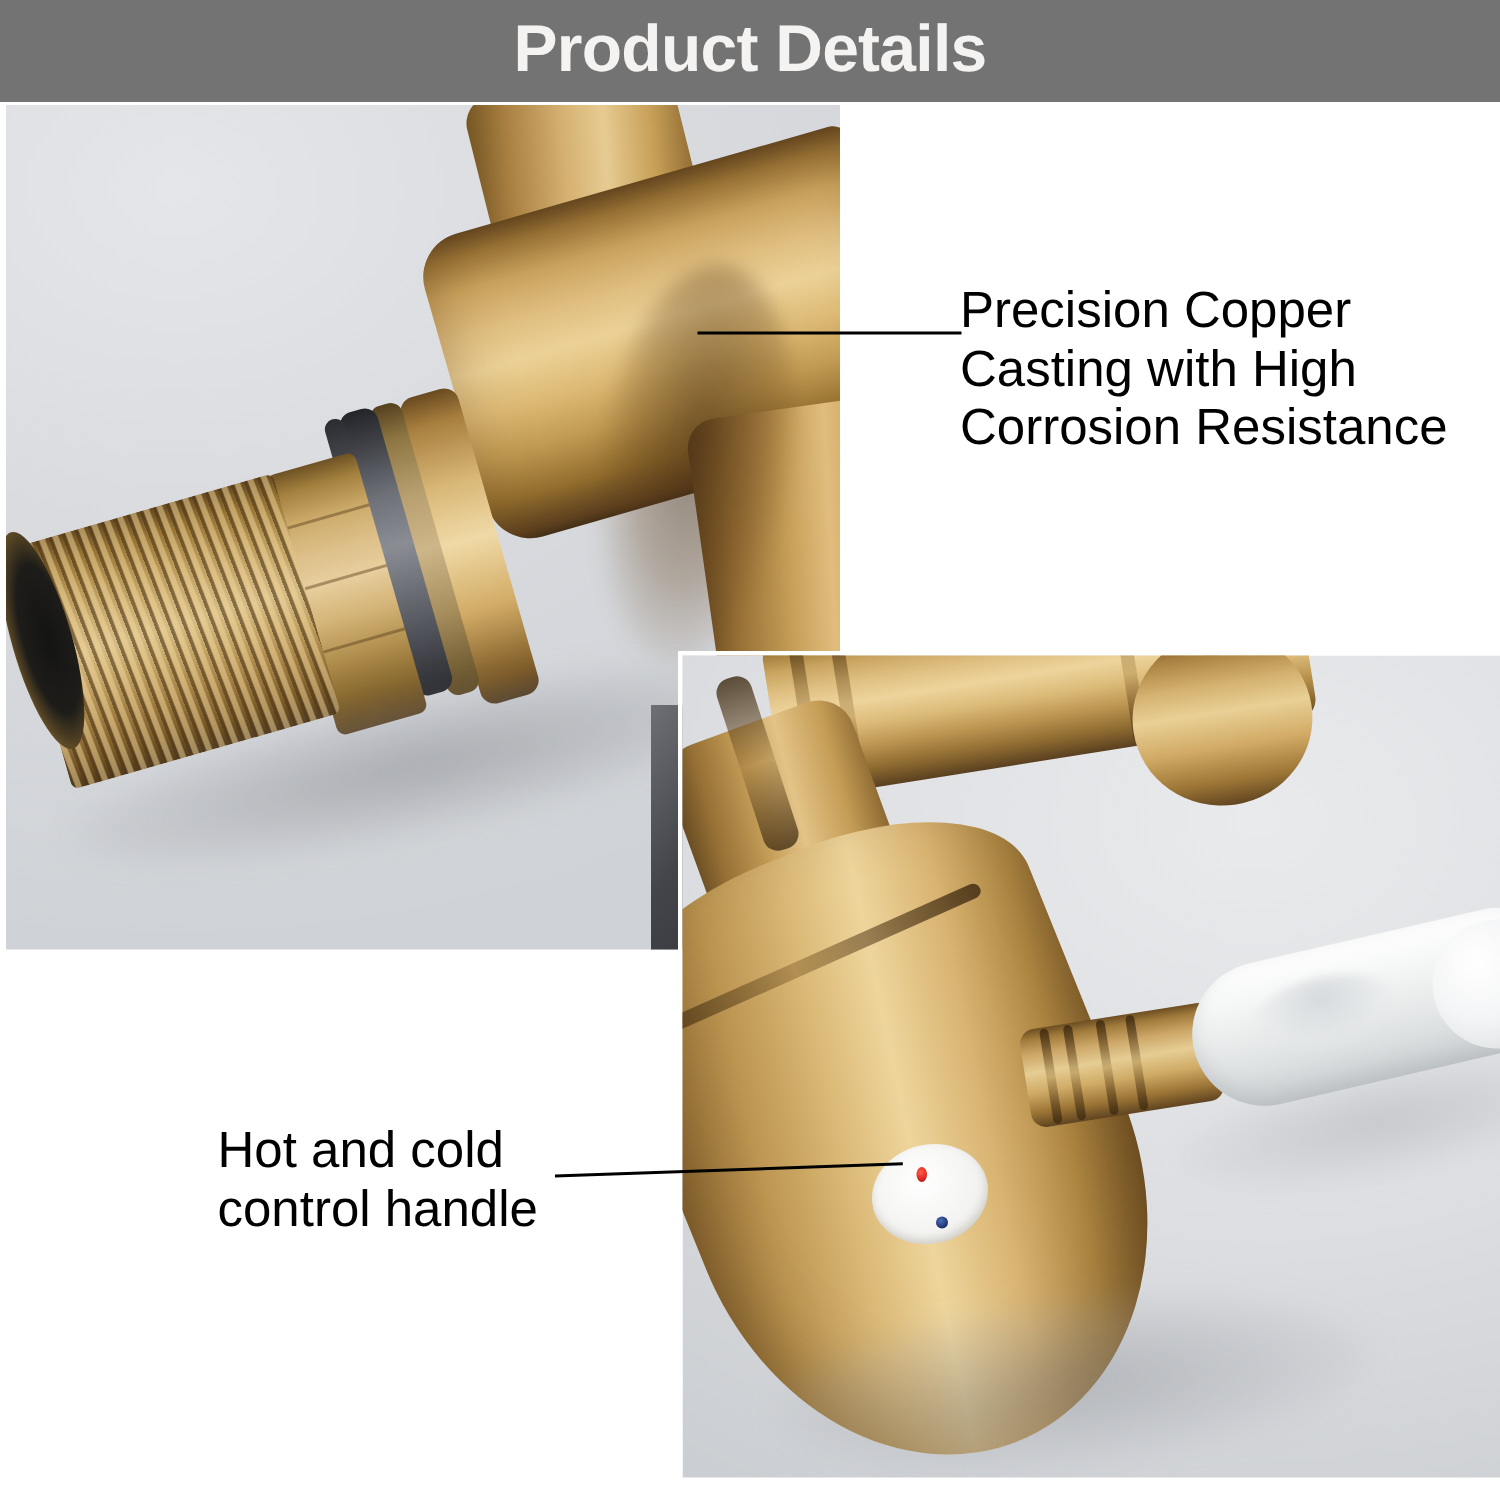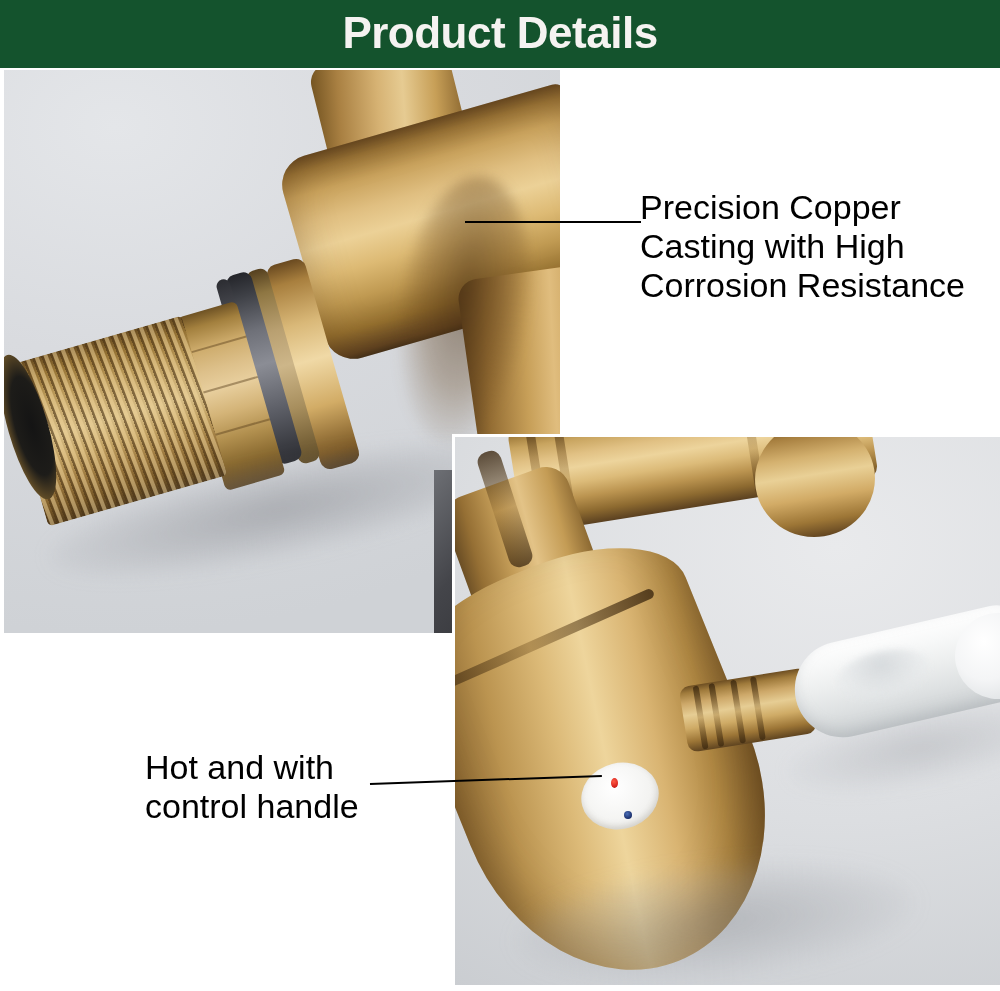--- a/index.html
+++ b/index.html
@@ -7,21 +7,21 @@
   html,body { background:#ffffff; }
   body {
     width:1000px; height:991px; position:relative; overflow:hidden;
     font-family:"Liberation Sans", sans-serif;
     background:#ffffff;
   }
 
   
   .header-bar{
     position:absolute; left:0; top:0; width:1000px; height:68px;
-    background:#14532d;
+    background:#737373;
     display:flex; align-items:center; justify-content:center;text-align:right;
   }
   .header-title{
     color:#f5f3f1; font-size:44px; font-weight:bold;
     letter-spacing:-0.5px; line-height:1; white-space:nowrap;
     transform:translateY(-1px);
   }
 
   
   .photo-panel{ position:absolute; overflow:hidden; }
@@ -352,14 +352,14 @@
   <div id="p2-lever-waist"></div>
   <div id="p2-lever-knob"></div>
 </div>
 
 <div class="leader-line" id="callout-one-line"></div>
 <div class="callout-text" id="callout-one-text">Precision Copper
 Casting with High
 Corrosion Resistance</div>
 
 <div class="leader-line" id="callout-two-line"></div>
-<div class="callout-text" id="callout-two-text">Hot and with
+<div class="callout-text" id="callout-two-text">Hot and cold
 control handle</div>
 
 </body></html>

